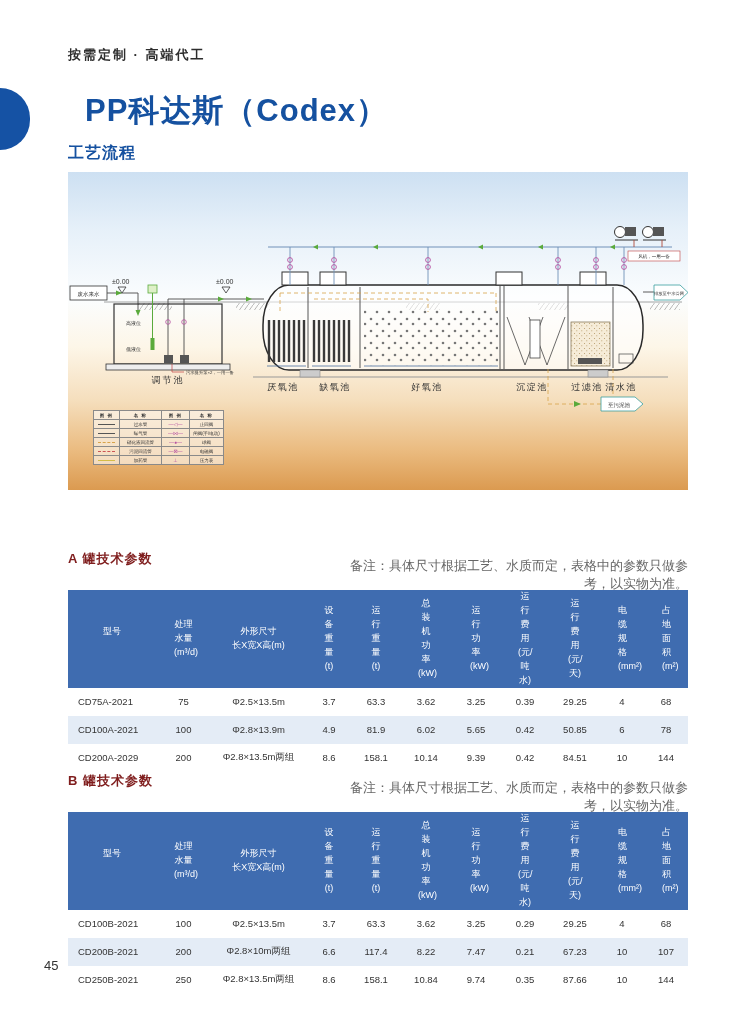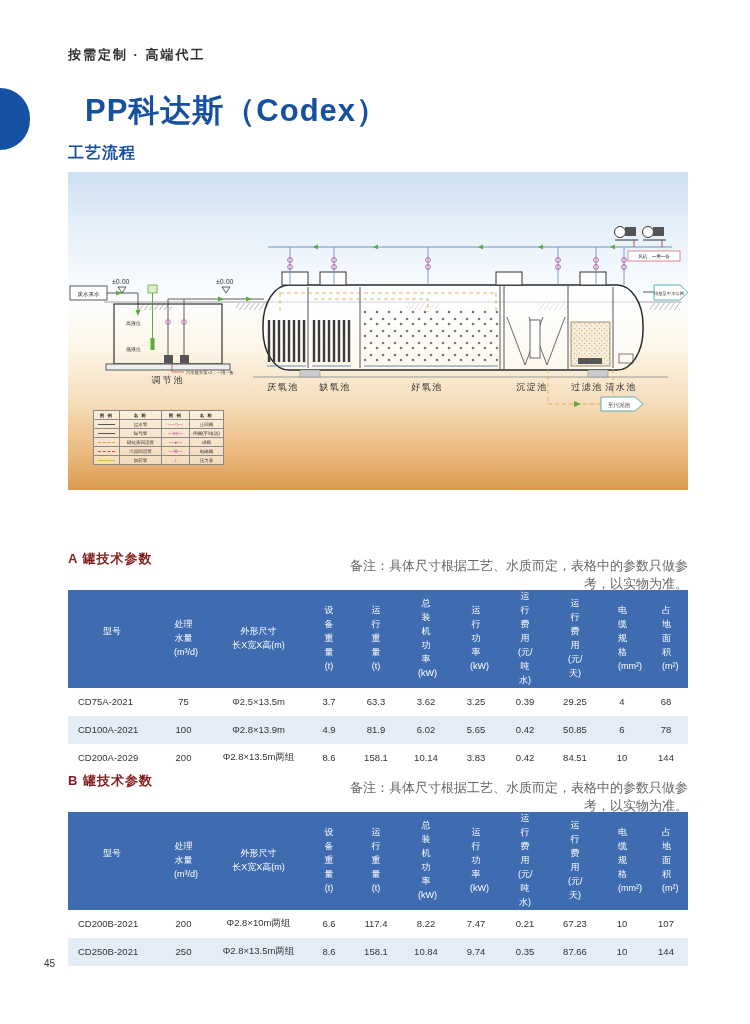--- a/index.html
+++ b/index.html
@@ -41,21 +41,21 @@
 
   table.param { position:absolute; left:68px; width:620px; border-collapse:collapse;
     table-layout:fixed; }
   table.param thead th { background:#3f6cb0; color:#fff; font-weight:400; font-size:9px;
     height:40px; vertical-align:middle; padding:0 18px; line-height:1.55; }
   table.param tbody td { font-size:9.5px; color:#333; text-align:center; height:28px;
     padding:0 1px; }
   table.param tbody tr:nth-child(even) { background:#e4ecf6; }
   table.param tbody td:first-child { text-align:left; padding-left:10px; }
 
-  .page-num { position:absolute; left:44px; top:958px; font-size:10px; color:#333; }
+  .page-num { position:absolute; left:44px; top:958px; font-size:13px; color:#333; }
 
   text { fill:#333; }
 </style>
 </head>
 <body>
 
 <div class="page">
 
   <div class="tagline">按需定制 · 高端代工</div>
   <div class="side-tab"></div>
@@ -384,21 +384,21 @@
           <td>6</td>
           <td>78</td>
         </tr>
         <tr>
           <td>CD200A-2029</td>
           <td>200</td>
           <td>Φ2.8×13.5m两组</td>
           <td>8.6</td>
           <td>158.1</td>
           <td>10.14</td>
-          <td>3.83</td>
+          <td>9.39</td>
           <td>0.42</td>
           <td>84.51</td>
           <td>10</td>
           <td>144</td>
         </tr>
       </tbody>
   </table>
 
   <div class="section-title" style="top:772px">B 罐技术参数</div>
   <div class="note" style="top:779px">备注：具体尺寸根据工艺、水质而定，表格中的参数只做参考，以实物为准。</div>
@@ -459,20 +459,33 @@
             <div>(mm²)</div>
           </th>
           <th>
             <div>占地面积</div>
             <div>(m²)</div>
           </th>
         </tr>
       </thead>
     <tbody>
         <tr>
+          <td>CD100B-2021</td>
+          <td>100</td>
+          <td>Φ2.5×13.5m</td>
+          <td>3.7</td>
+          <td>63.3</td>
+          <td>3.62</td>
+          <td>3.25</td>
+          <td>0.29</td>
+          <td>29.25</td>
+          <td>4</td>
+          <td>68</td>
+        </tr>
+        <tr>
           <td>CD200B-2021</td>
           <td>200</td>
           <td>Φ2.8×10m两组</td>
           <td>6.6</td>
           <td>117.4</td>
           <td>8.22</td>
           <td>7.47</td>
           <td>0.21</td>
           <td>67.23</td>
           <td>10</td>

